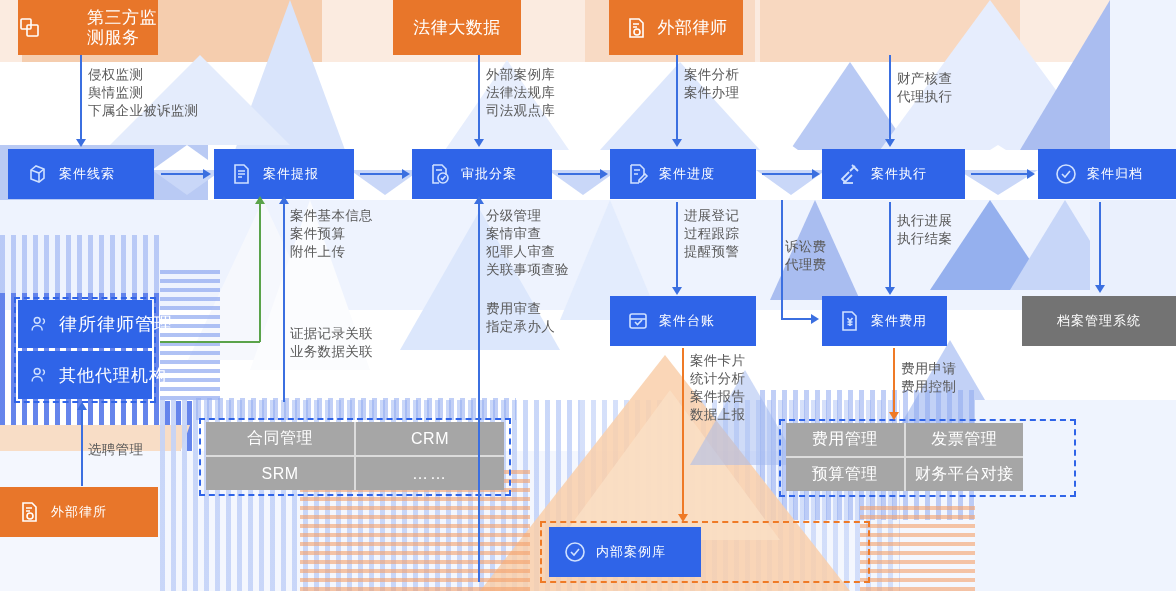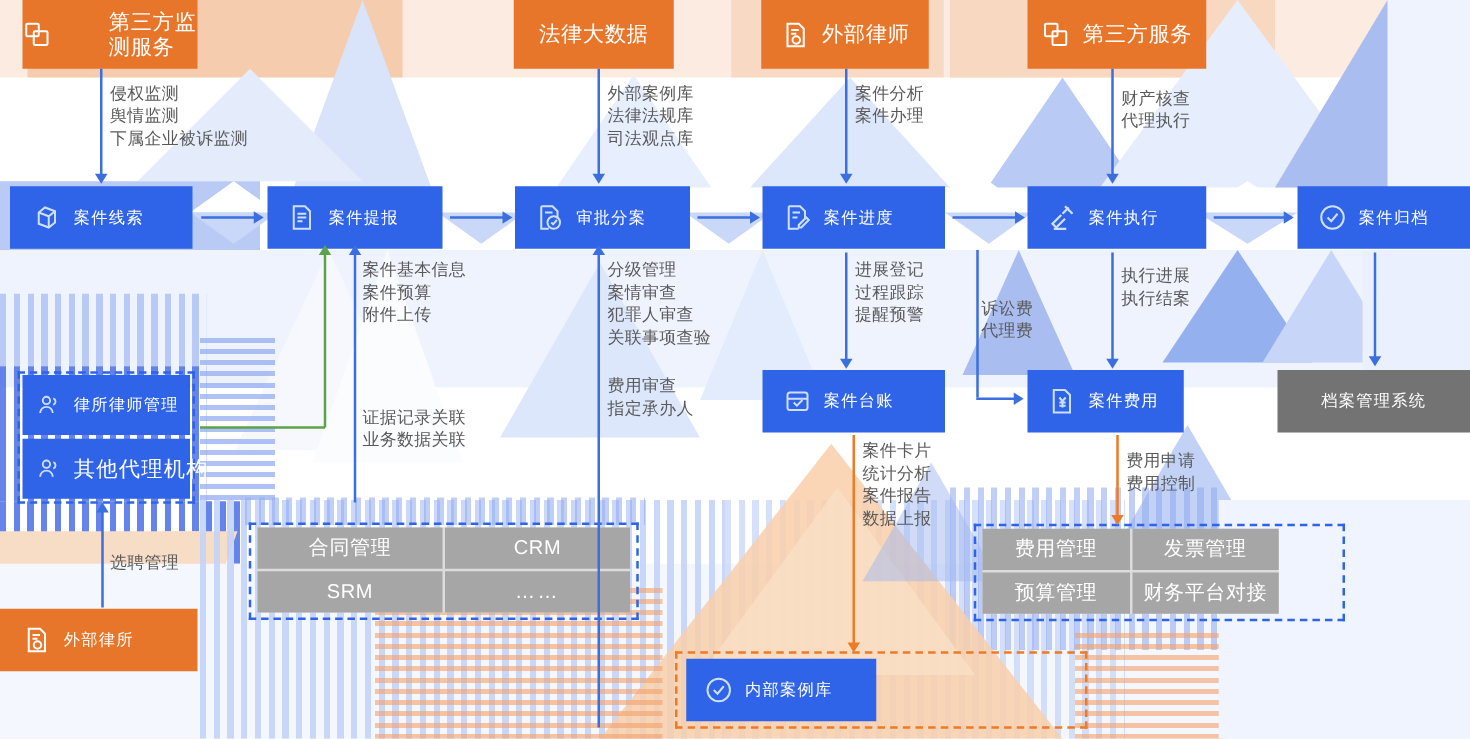--- a/index.html
+++ b/index.html
@@ -150,44 +150,35 @@
     <span class="ico">
       <svg width="24" height="24" viewBox="0 0 24 24" fill="none" stroke="#fff" stroke-width="1.6">
         <rect x="3" y="3" width="10" height="10" rx="1"></rect>
           <rect x="9" y="9" width="11" height="11" rx="1"></rect>
       </svg>
     </span>
     <span class="lbl two">第三方监
 测服务</span>
   </div>
 
-  <div class="box orange hdr" style="left:411px;top:0;width:128px;">
+  <div class="box orange hdr" style="left:393px;top:0;width:128px;">
     <span class="lbl">法律大数据</span>
   </div>
 
   <div class="box orange hdr" style="left:609px;top:0;width:134px;">
     <span class="ico">
       <svg width="24" height="24" viewBox="0 0 24 24" fill="none" stroke="#fff" stroke-width="1.6">
         <path d="M5 3h9l4 4v14H5z"></path>
           <path d="M8 8h6M8 11h4"></path>
           <circle cx="12" cy="16" r="3"></circle>
       </svg>
     </span>
     <span class="lbl">外部律师</span>
   </div>
 
-  <div class="box orange hdr" style="left:822px;top:0;width:143px;">
-    <span class="ico">
-      <svg width="24" height="24" viewBox="0 0 24 24" fill="none" stroke="#fff" stroke-width="1.6">
-        <rect x="3" y="3" width="10" height="10" rx="1"></rect>
-          <rect x="9" y="9" width="11" height="11" rx="1"></rect>
-      </svg>
-    </span>
-    <span class="lbl">第三方服务</span>
-  </div>
 
   <div class="box orange sub" style="left:0;top:487px;width:158px;justify-content:flex-start;padding-left:18px;">
     <span class="ico">
       <svg width="24" height="24" viewBox="0 0 24 24" fill="none" stroke="#fff" stroke-width="1.6">
         <path d="M5 3h9l4 4v14H5z"></path>
           <path d="M8 8h6M8 11h4"></path>
           <circle cx="12" cy="16" r="3"></circle>
       </svg>
     </span>
     <span class="lbl">外部律所</span>
@@ -296,21 +287,21 @@
 
   <div class="dgrp blue-d" style="left:14px;top:297px;width:142px;height:106px;"></div>
   <div class="box blue sub" style="left:18px;top:300px;width:134px;height:48px;justify-content:flex-start;padding-left:10px;">
     <span class="ico">
       <svg width="22" height="22" viewBox="0 0 24 24" fill="none" stroke="#cfe0ff" stroke-width="1.6">
         <circle cx="10" cy="8" r="3.2"></circle>
           <path d="M4.5 19c0-3.2 2.5-5.3 5.5-5.3s5.5 2.1 5.5 5.3"></path>
           <path d="M16 6.2a3 3 0 010 5.6"></path>
       </svg>
     </span>
-    <span class="lbl" style="font-size:13px;">律所律师管理</span>
+    <span class="lbl" style="font-size:18px;">律所律师管理</span>
   </div>
   <div class="box blue sub" style="left:18px;top:351px;width:134px;height:48px;justify-content:flex-start;padding-left:10px;">
     <span class="ico">
       <svg width="22" height="22" viewBox="0 0 24 24" fill="none" stroke="#cfe0ff" stroke-width="1.6">
         <circle cx="10" cy="8" r="3.2"></circle>
           <path d="M4.5 19c0-3.2 2.5-5.3 5.5-5.3s5.5 2.1 5.5 5.3"></path>
           <path d="M16 6.2a3 3 0 010 5.6"></path>
       </svg>
     </span>
     <span class="lbl" style="font-size:17px;">其他代理机构</span>

